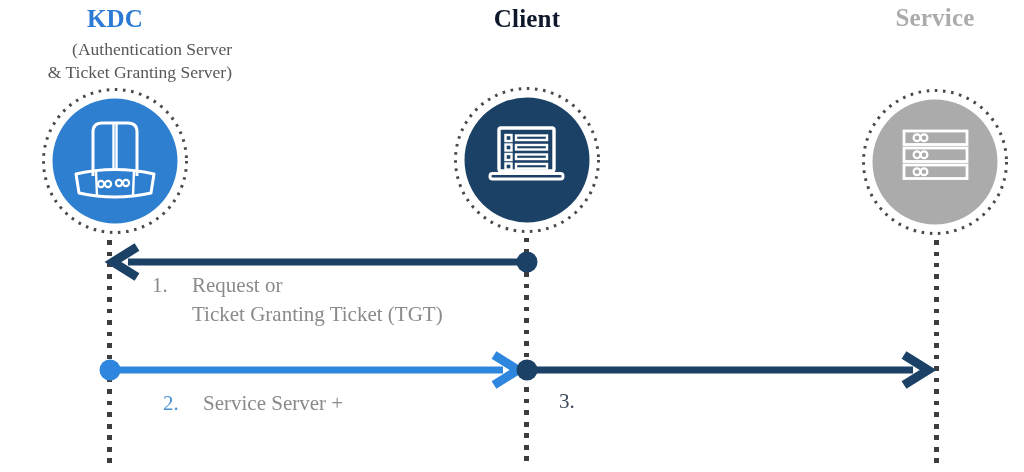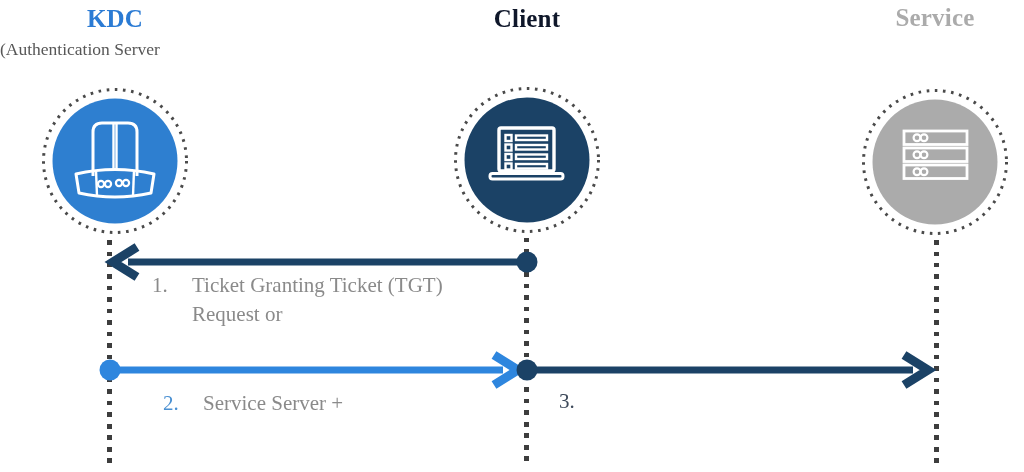--- a/index.html
+++ b/index.html
@@ -23,21 +23,21 @@
   }
   .title-kdc     { left: 15px;  top: 5px; color: #2B7BD4; }
   .title-client  { left: 427px; top: 5px; color: #0f172a; }
   .title-service { left: 835px; top: 4px; color: #ABABAB; }
 
   .actor-subtitle {
     position: absolute;
     left: 0px;
     top: 38px;
     width: 232px;
-    text-align: left;
+    text-align: right;
     font-size: 17.5px;
     line-height: 23px;
     color: #575757;
   }
 
   
   .actor-badge { position: absolute; width: 150px; height: 150px; }
   .badge-kdc     { left: 40px;  top: 86px; }
   .badge-client  { left: 452px; top: 85px; }
   .badge-service { left: 860px; top: 87px; }
@@ -73,20 +73,21 @@
   .msg-3 { left: 559px; top: 387px; }
 </style>
 </head>
 <body>
 
 <div class="canvas">
 
   <div class="actor-title title-kdc">KDC</div>
   <div class="actor-subtitle">
     <div>(Authentication Server</div>
+    <div>&amp; Ticket Granting Server)</div>
   </div>
   <div class="actor-title title-client">Client</div>
   <div class="actor-title title-service">Service</div>
 
   <svg class="actor-badge badge-kdc" viewBox="0 0 150 150">
     <circle cx="75" cy="75" r="71.5" fill="none" stroke="#4a4a4a" stroke-width="3" stroke-dasharray="2.6 5.6"></circle>
     <circle cx="75" cy="75" r="62.5" fill="#2E7FD0"></circle>
     <g fill="none" stroke="#ffffff" stroke-width="3" stroke-linejoin="round">
 
       <path d="M53,90 V46 Q53,37 62,37 H88 Q97,37 97,46 V90"></path>
@@ -162,22 +163,22 @@
     <g>
       <line x1="527" y1="370" x2="913" y2="370" stroke="#1B4266" stroke-width="7"></line>
       <polyline points="904,355 928,370 904,385" fill="none" stroke="#1B4266" stroke-width="9"></polyline>
       <circle cx="527" cy="370" r="10.5" fill="#1B4266"></circle>
     </g>
   </svg>
 
   <div class="msg msg-1">
     <span class="num num-1">1.</span>
     <span class="text">
+      <div>Request or</div>
       <div>Ticket Granting Ticket (TGT)</div>
-      <div>Request or</div>
     </span>
   </div>
 
   <div class="msg msg-2">
     <span class="num num-2">2.</span>
     <span class="text">
       <div>Service Server +</div>
     </span>
   </div>
 

